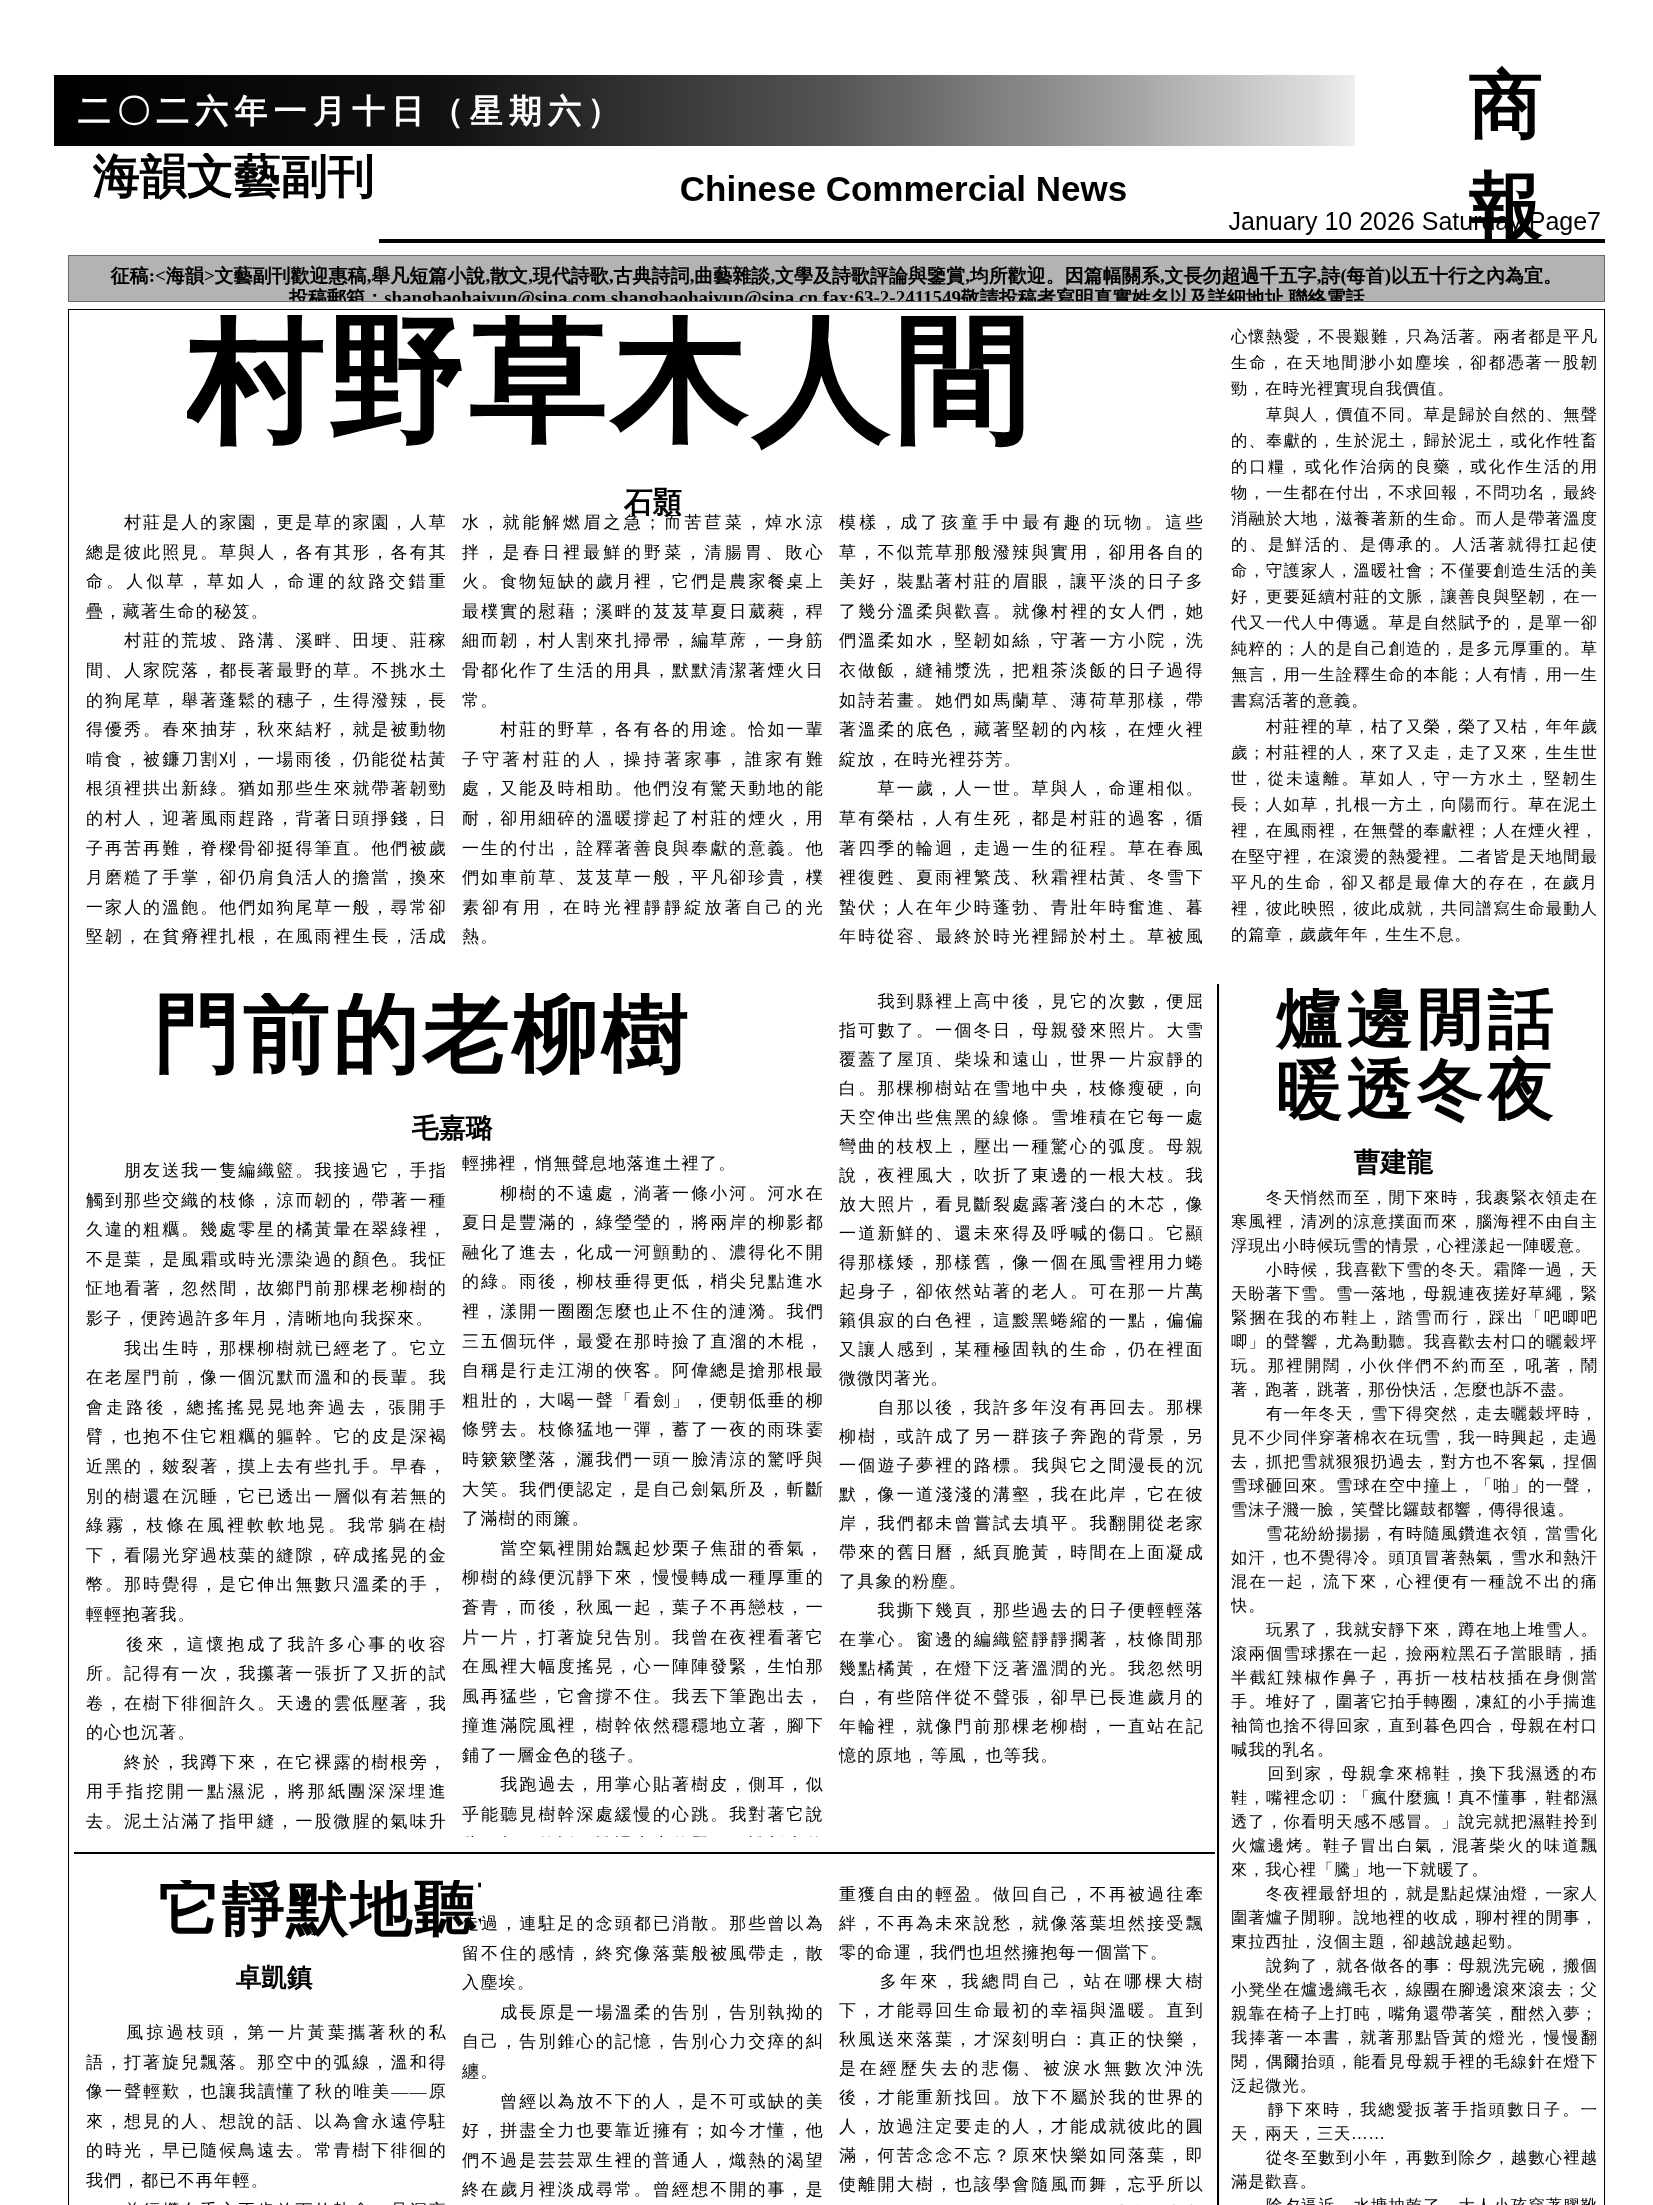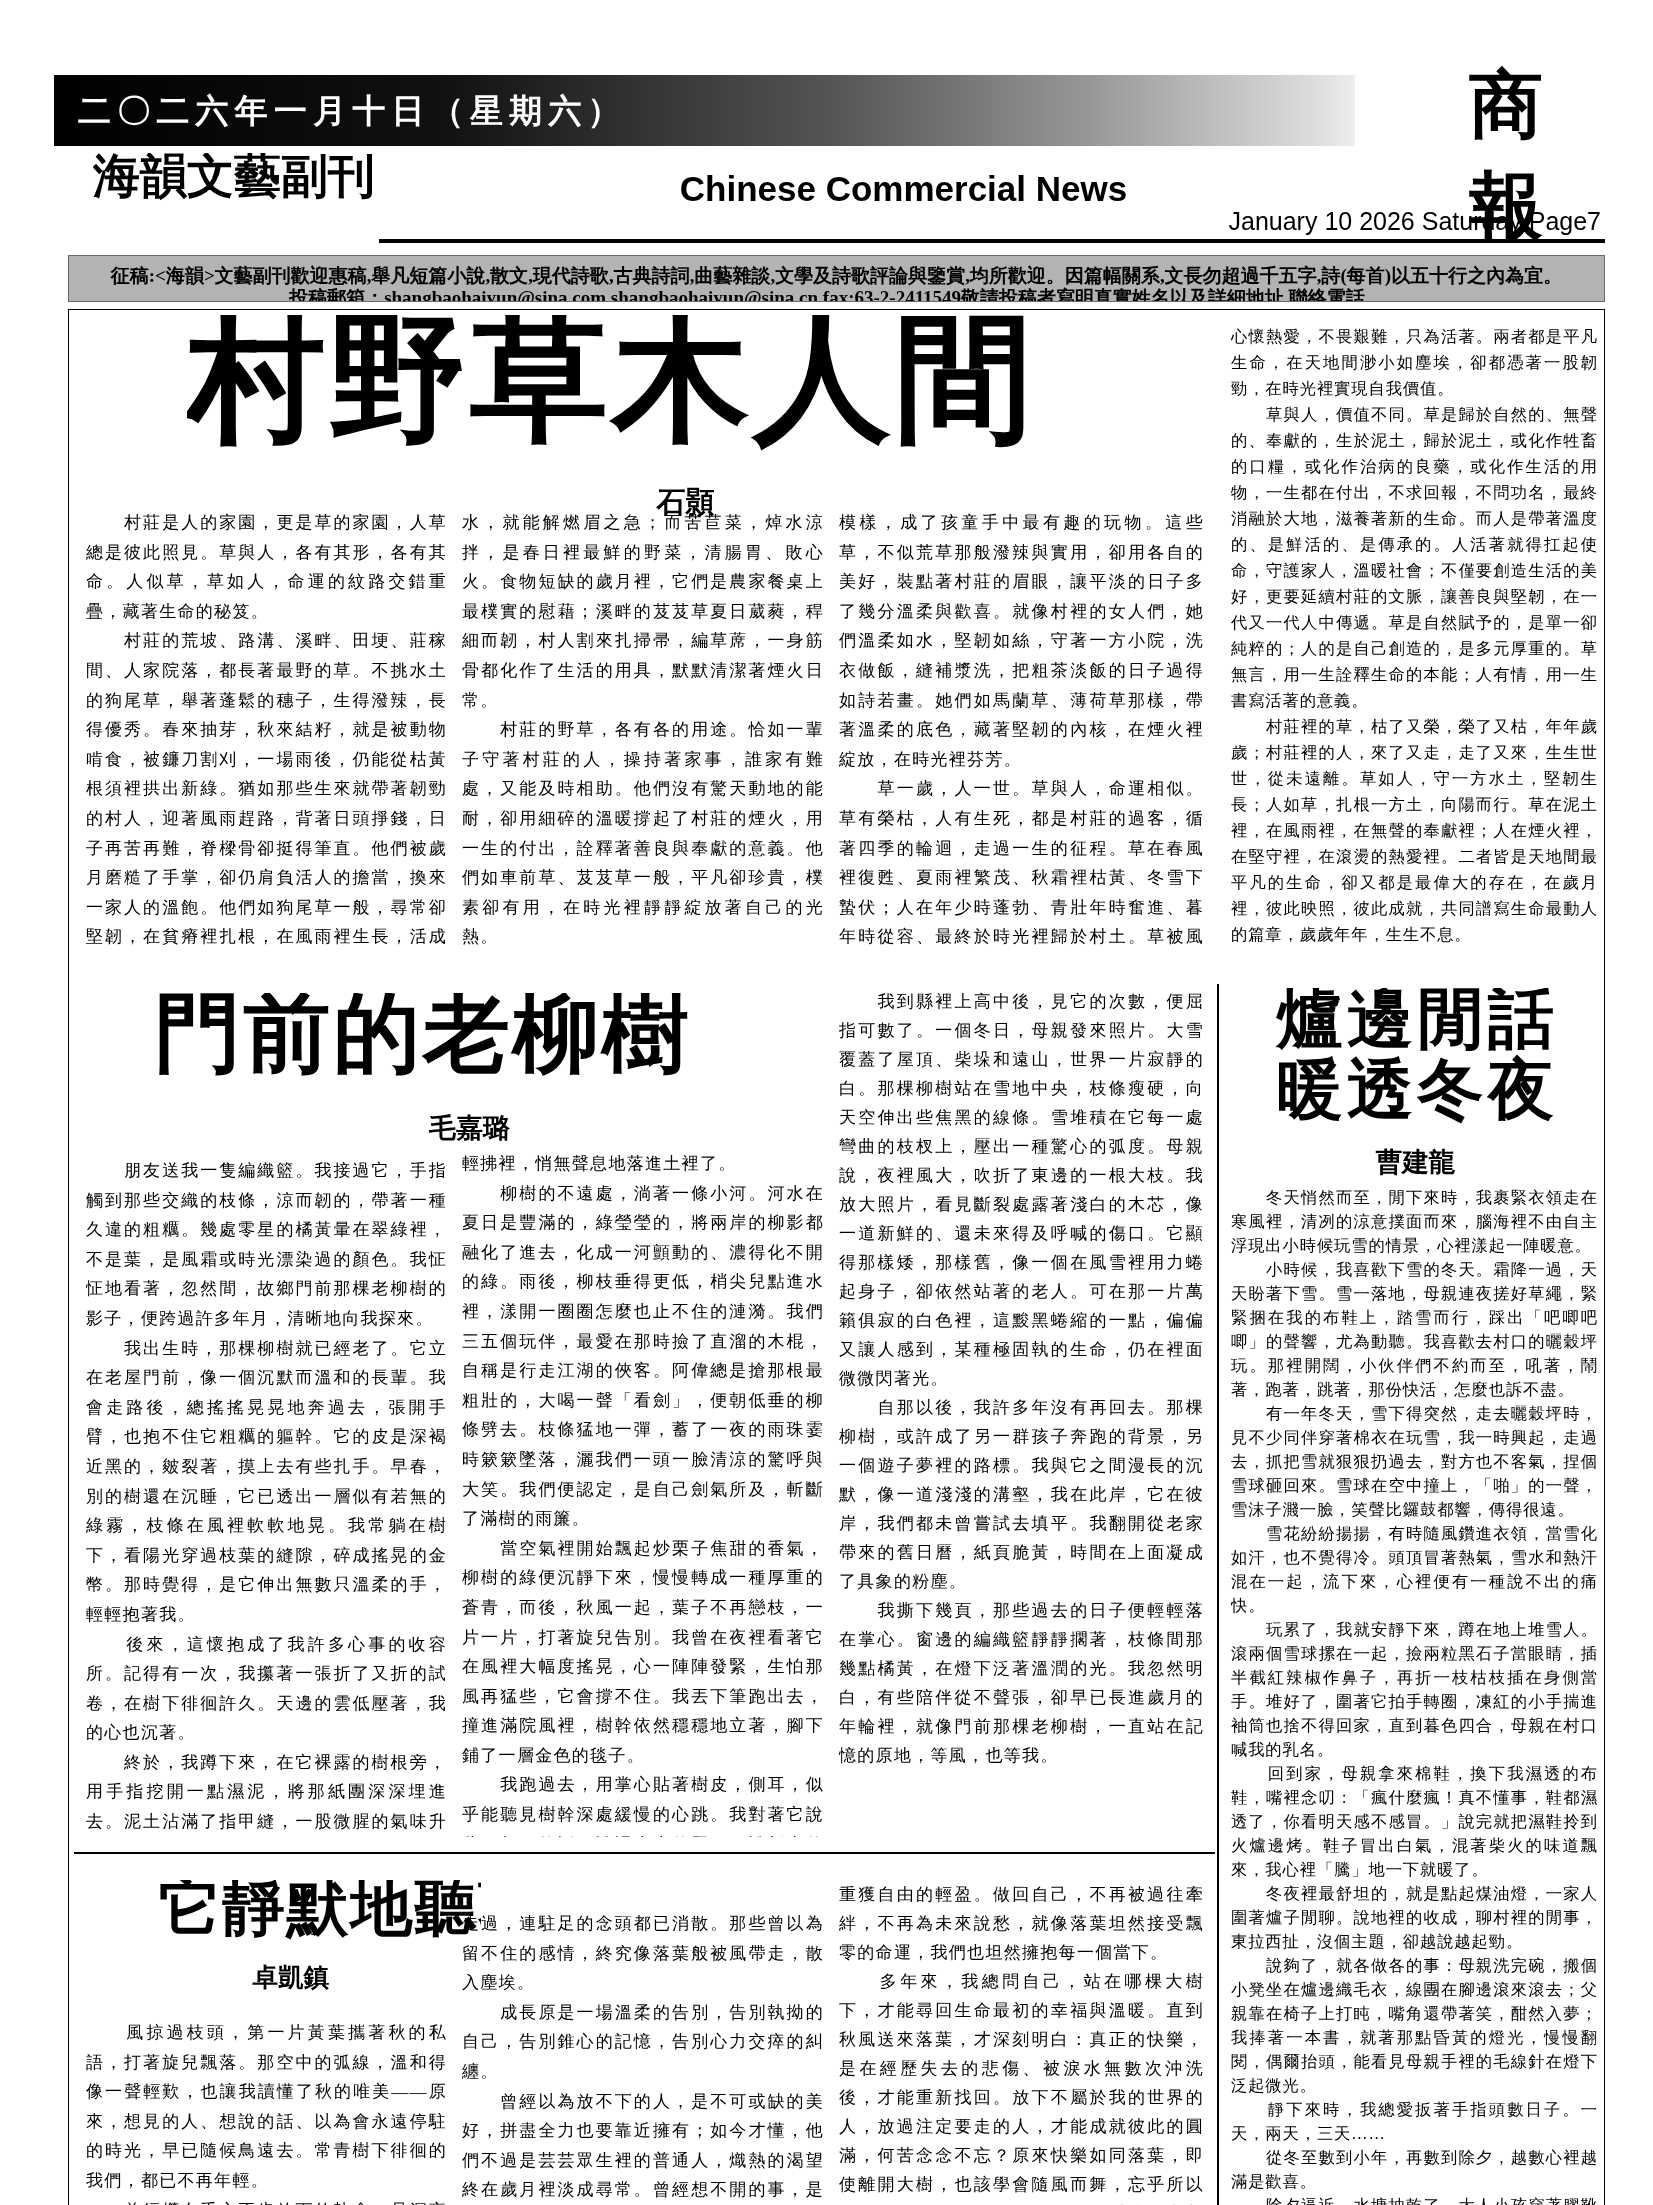--- a/index.html
+++ b/index.html
@@ -3,21 +3,21 @@
 <meta charset="utf-8">
 <style>
   html,body{margin:0;padding:0;}
   body{width:1654px;height:2911px;position:relative;background:#fff;
        font-family:"Liberation Serif","DejaVu Serif",serif;color:#000;}
   .abs{position:absolute;box-sizing:border-box;}
   .col{white-space:pre-wrap;text-align:justify;text-justify:inter-ideograph;
        word-break:break-all;overflow:hidden;}
   .ttl{font-family:Liberation Mono, monospace;font-weight:900;
        overflow:hidden;white-space:nowrap;}
-  .auth{font-weight:bold;text-align:center;overflow:hidden;white-space:nowrap;}
+  .auth{font-weight:bold;text-align:left;overflow:hidden;white-space:nowrap;}
   .rule{background:#000;}
   .datebar{background:linear-gradient(90deg,#000 0%,#111 30%,#555 60%,#999 80%,#ddd 97%,#eee 100%);}
   .notice{background:#b3b3b3;border:0.9px solid #6a6a6a;text-align:center;
           font-weight:bold;overflow:hidden;}
 </style>
 </head>
 <body>
 
 <div class="abs datebar" style="left:54px;top:75px;width:1301px;height:71px;">
   <div class="abs" style="left:24px;top:0;width:1059px;height:71px;line-height:71px;font-size:33px;color:#fff;

